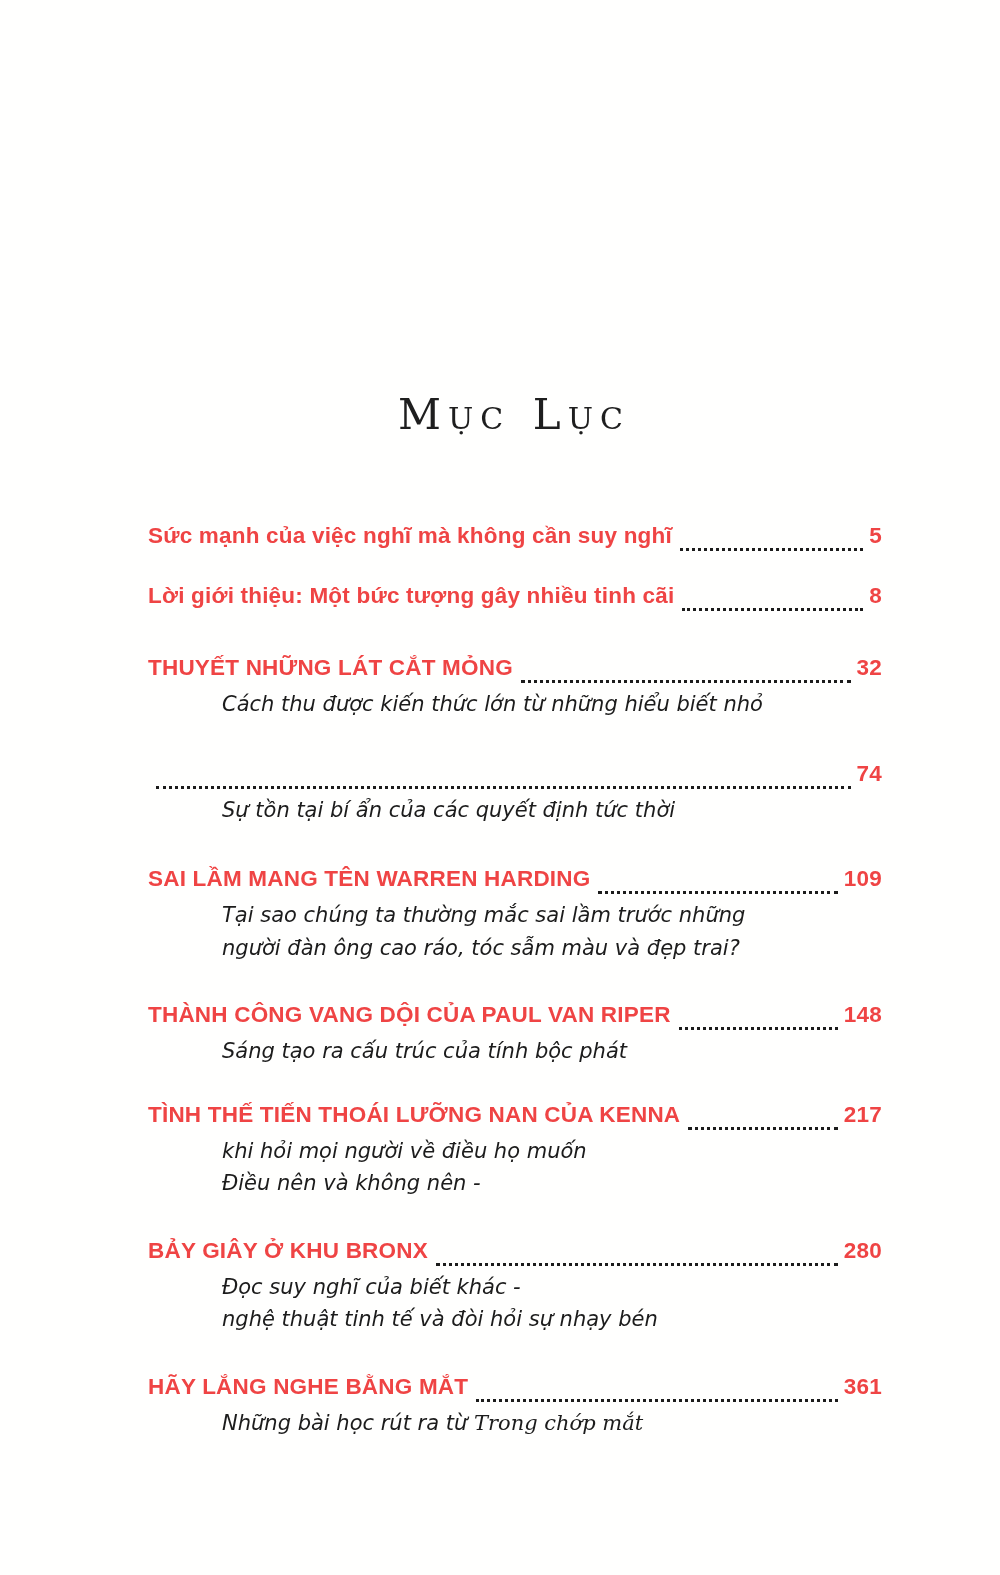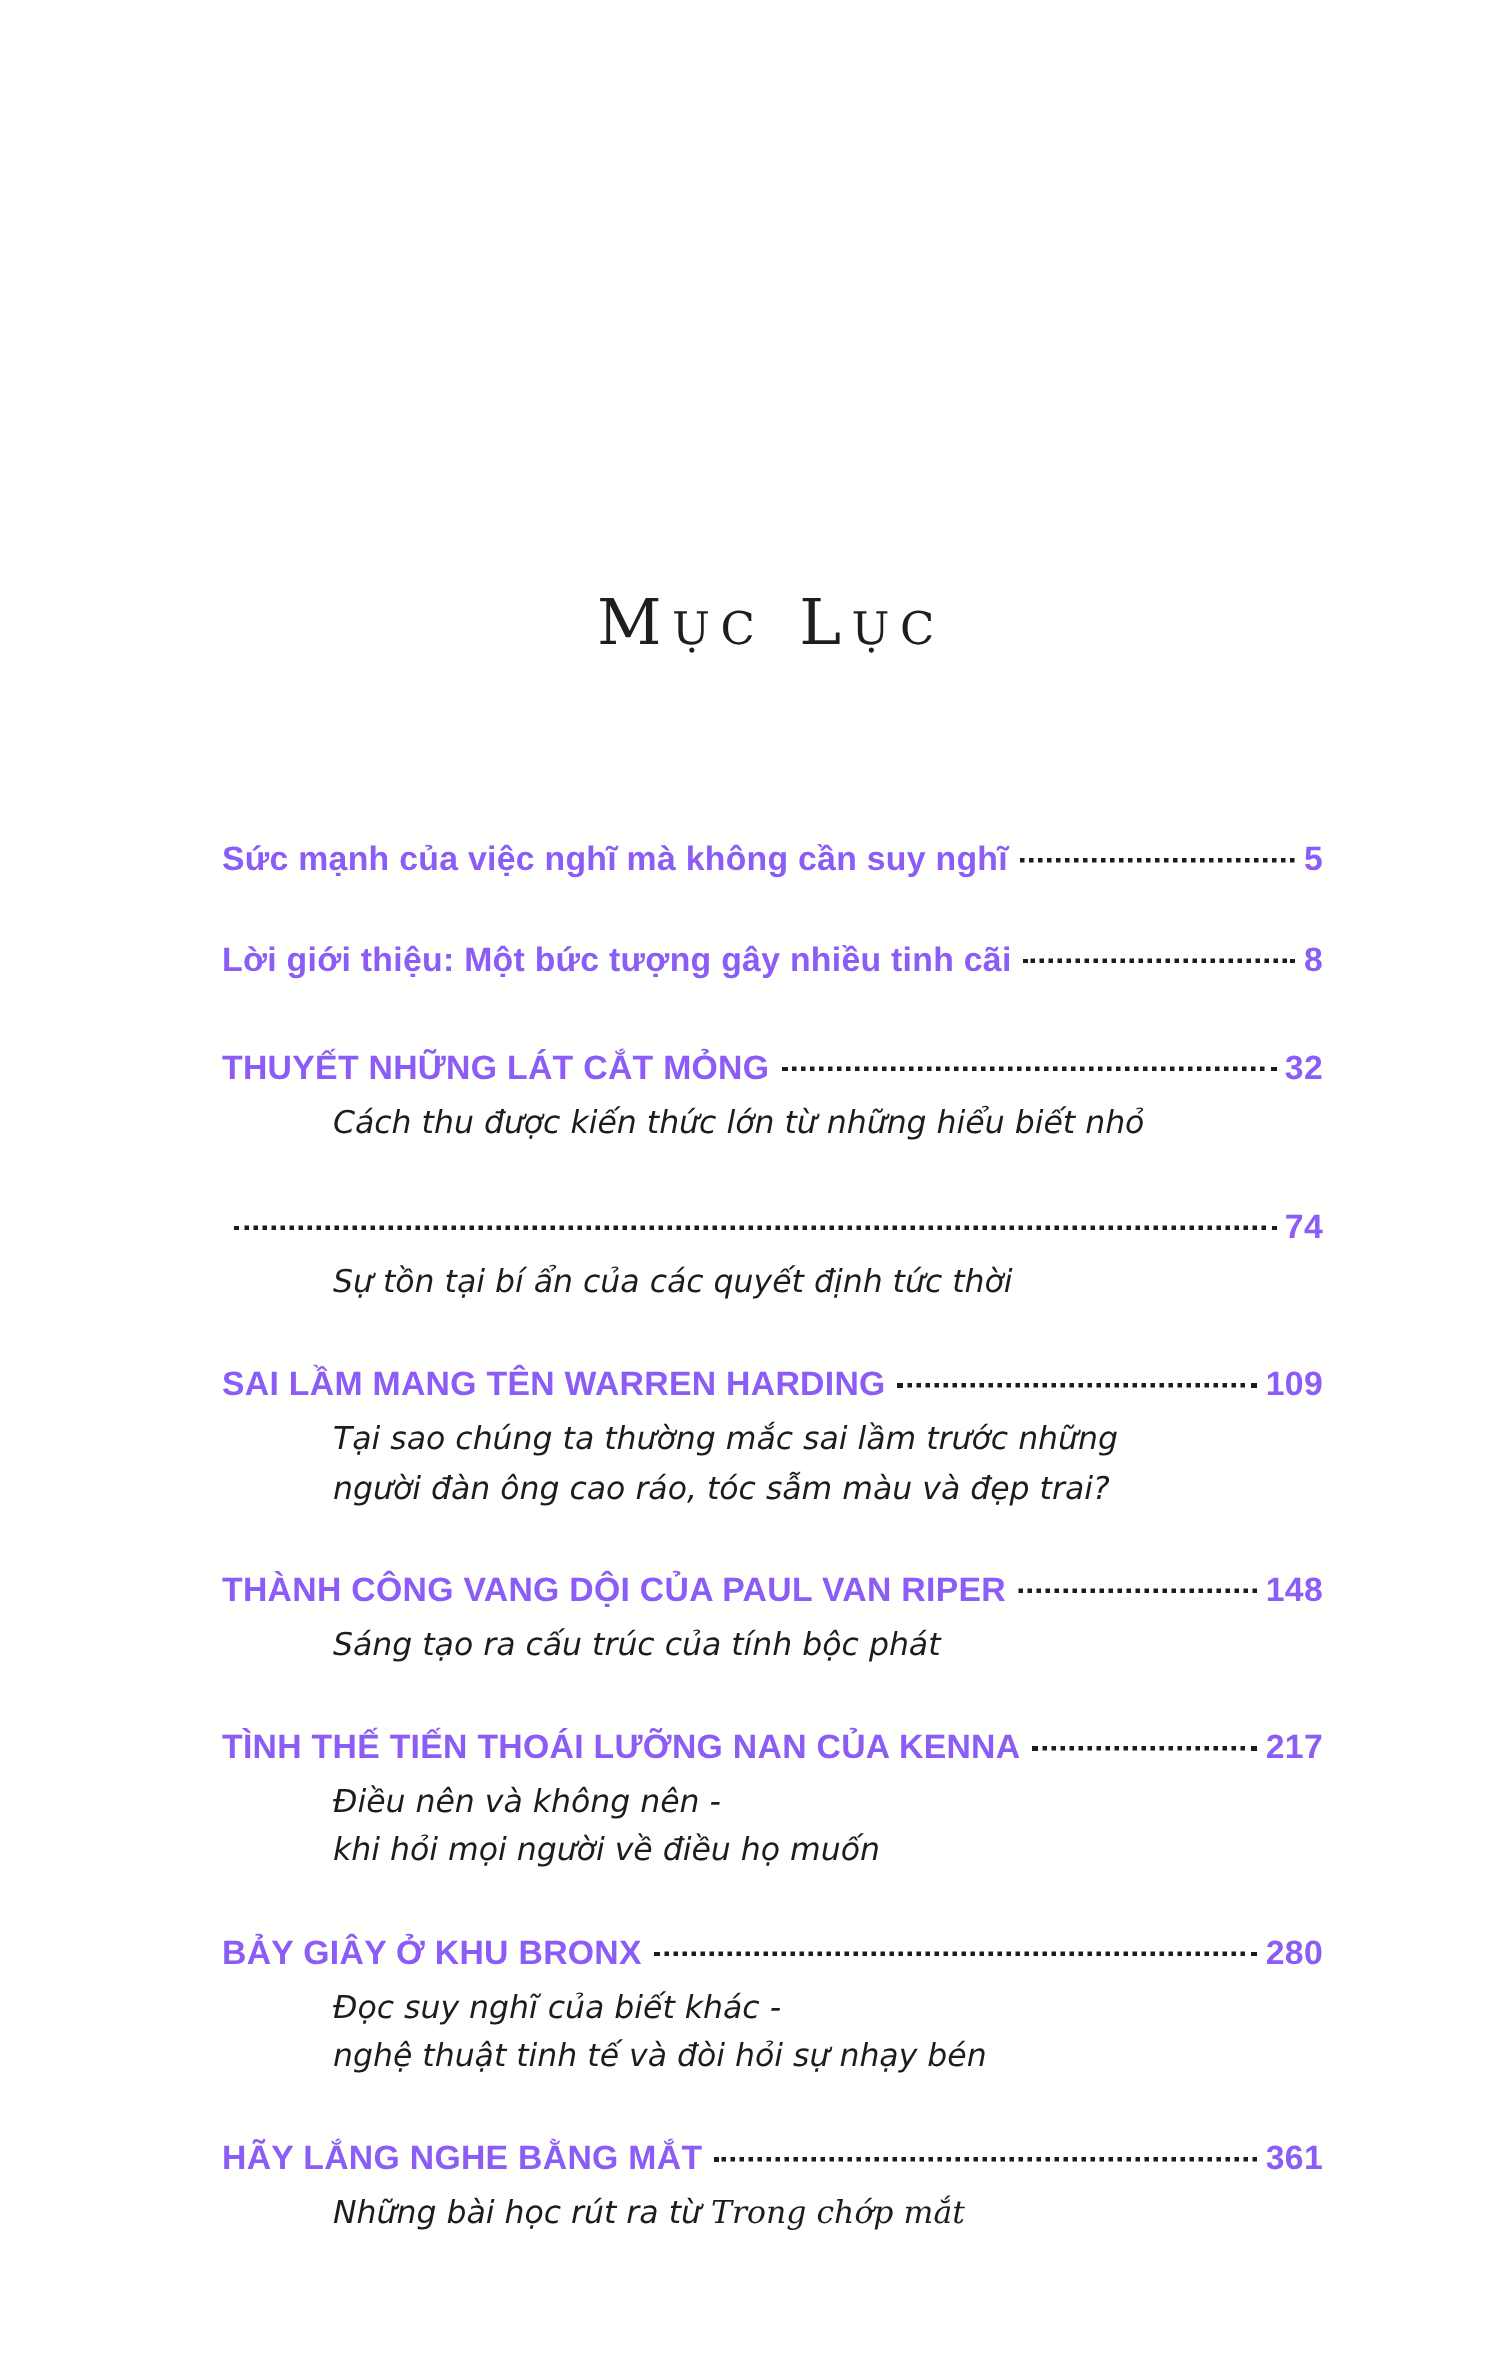--- a/index.html
+++ b/index.html
@@ -46,27 +46,26 @@
     width: 734px;
   }
   .entry { margin-bottom: 36px; }
   .entry.mb-30 { margin-bottom: 30px; }
   .entry.mb-42 { margin-bottom: 42px; }
   .entry.mb-38 { margin-bottom: 38px; }
   .entry.mb-32 { margin-bottom: 32px; }
 
   .row {
     display: flex;
-    align-items: center;
+    align-items: flex-end;
     font-weight: bold;
     font-size: 22.5px;
     line-height: 30px;
     letter-spacing: 0.2px;
-    color: #8b5cf6;
-    margin-top: 37px;
+    color: #ef4444;
   }
   .row .t { white-space: nowrap; }
   .leader {
     flex: 1 1 auto;
     min-width: 16px;
     margin: 0 6px 0 8px;
     border-bottom: 3px dotted #1c1c1c;
     height: 1px;
   }
   .pnum {
@@ -160,22 +159,22 @@
       </div>
     </div>
 
     <div class="entry">
       <div class="row">
         <span class="t">TÌNH THẾ TIẾN THOÁI LƯỠNG NAN CỦA KENNA</span>
         <span class="leader"></span>
         <span class="pnum">217</span>
       </div>
       <div class="subtitle">
+        <div>khi hỏi mọi người về điều họ muốn</div>
         <div>Điều nên và không nên -</div>
-        <div>khi hỏi mọi người về điều họ muốn</div>
       </div>
     </div>
 
     <div class="entry">
       <div class="row">
         <span class="t">BẢY GIÂY Ở KHU BRONX</span>
         <span class="leader"></span>
         <span class="pnum">280</span>
       </div>
       <div class="subtitle">

